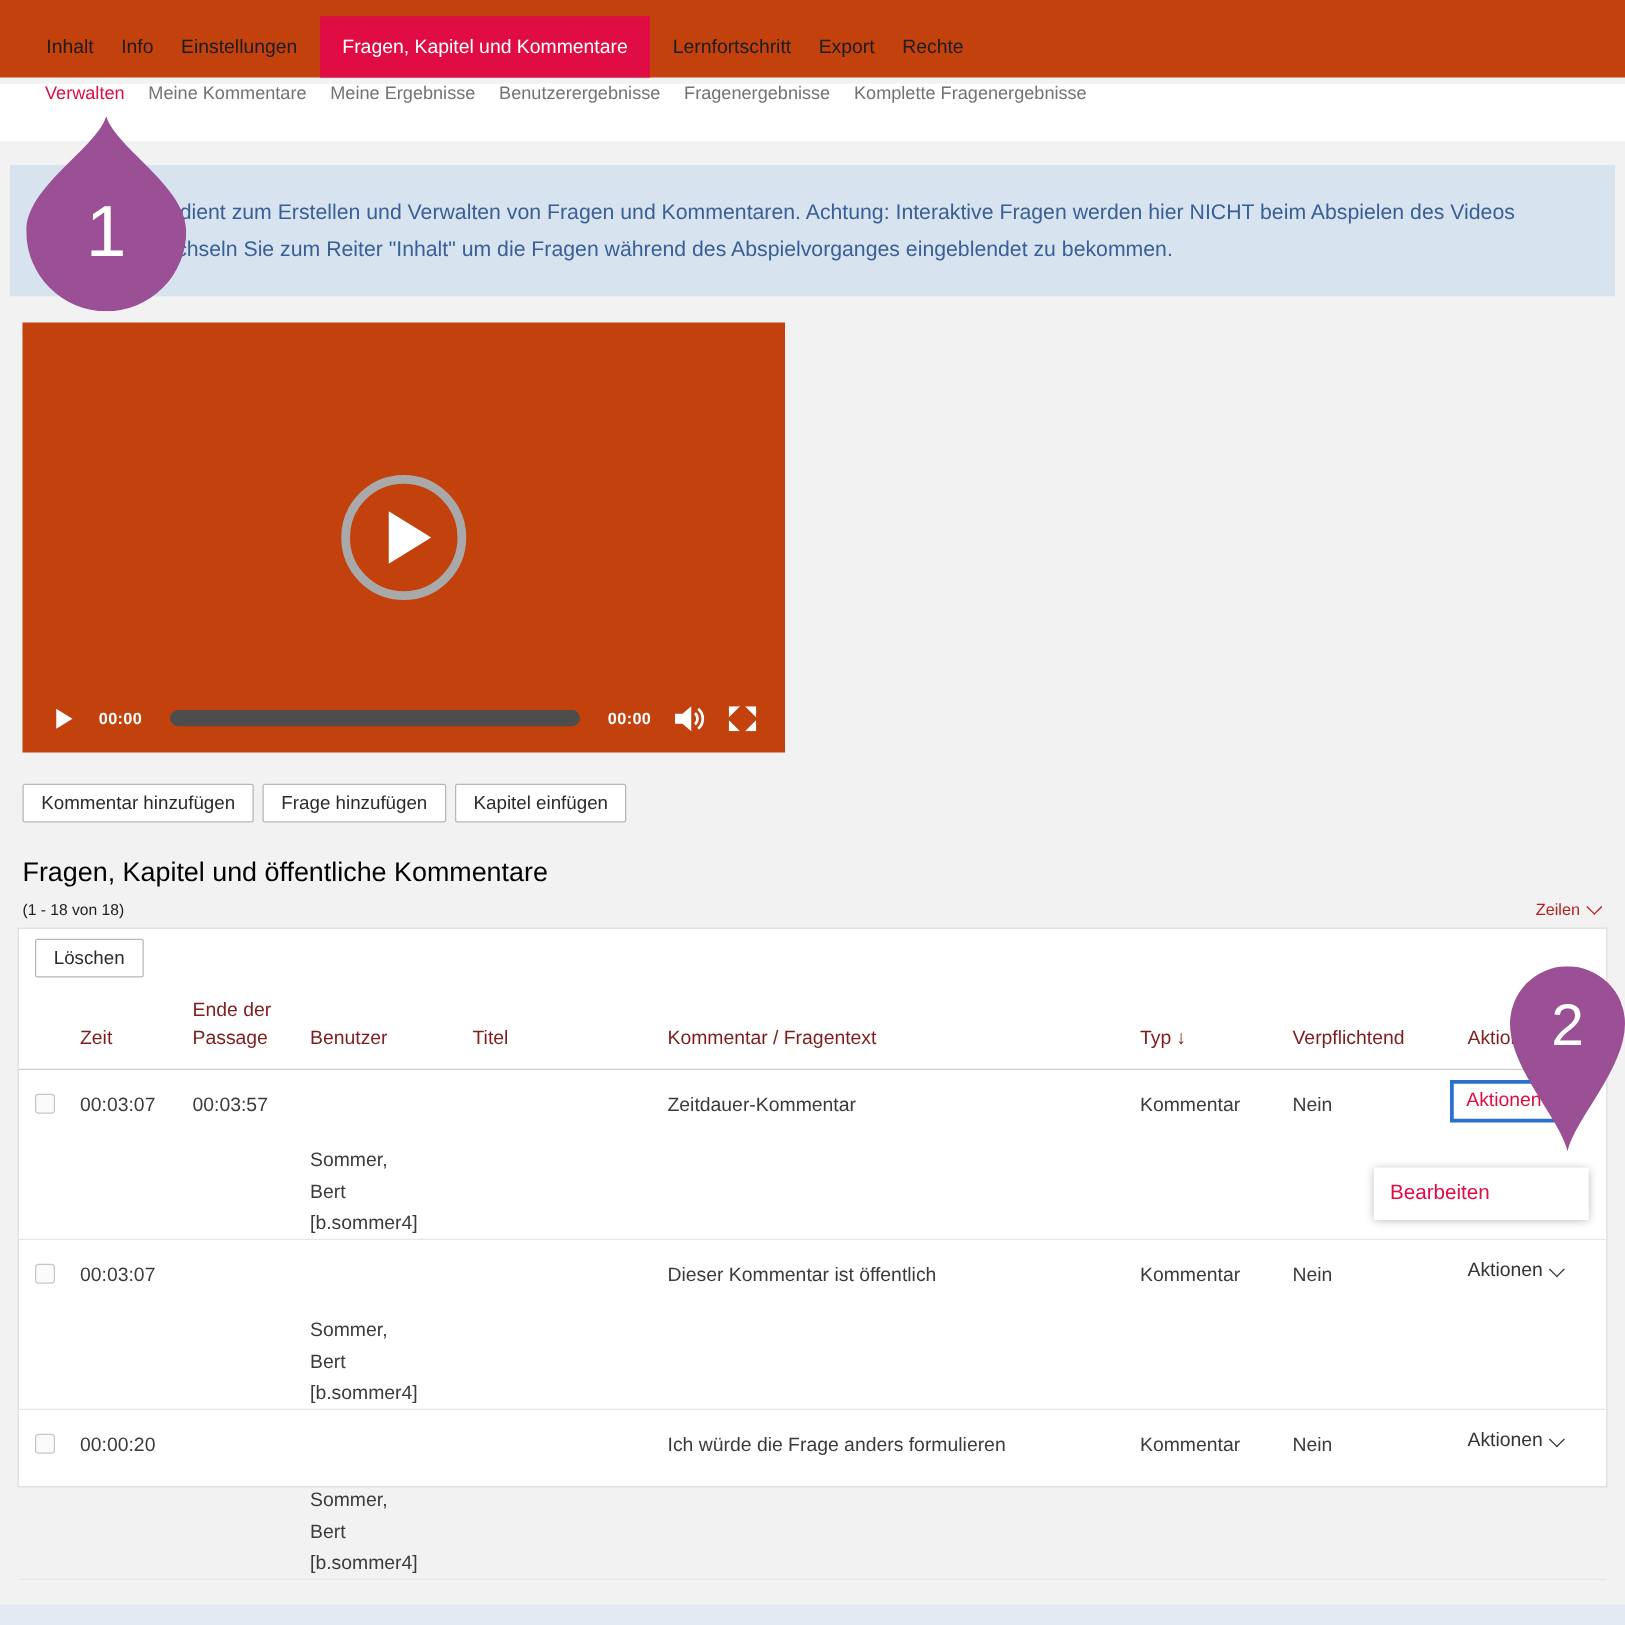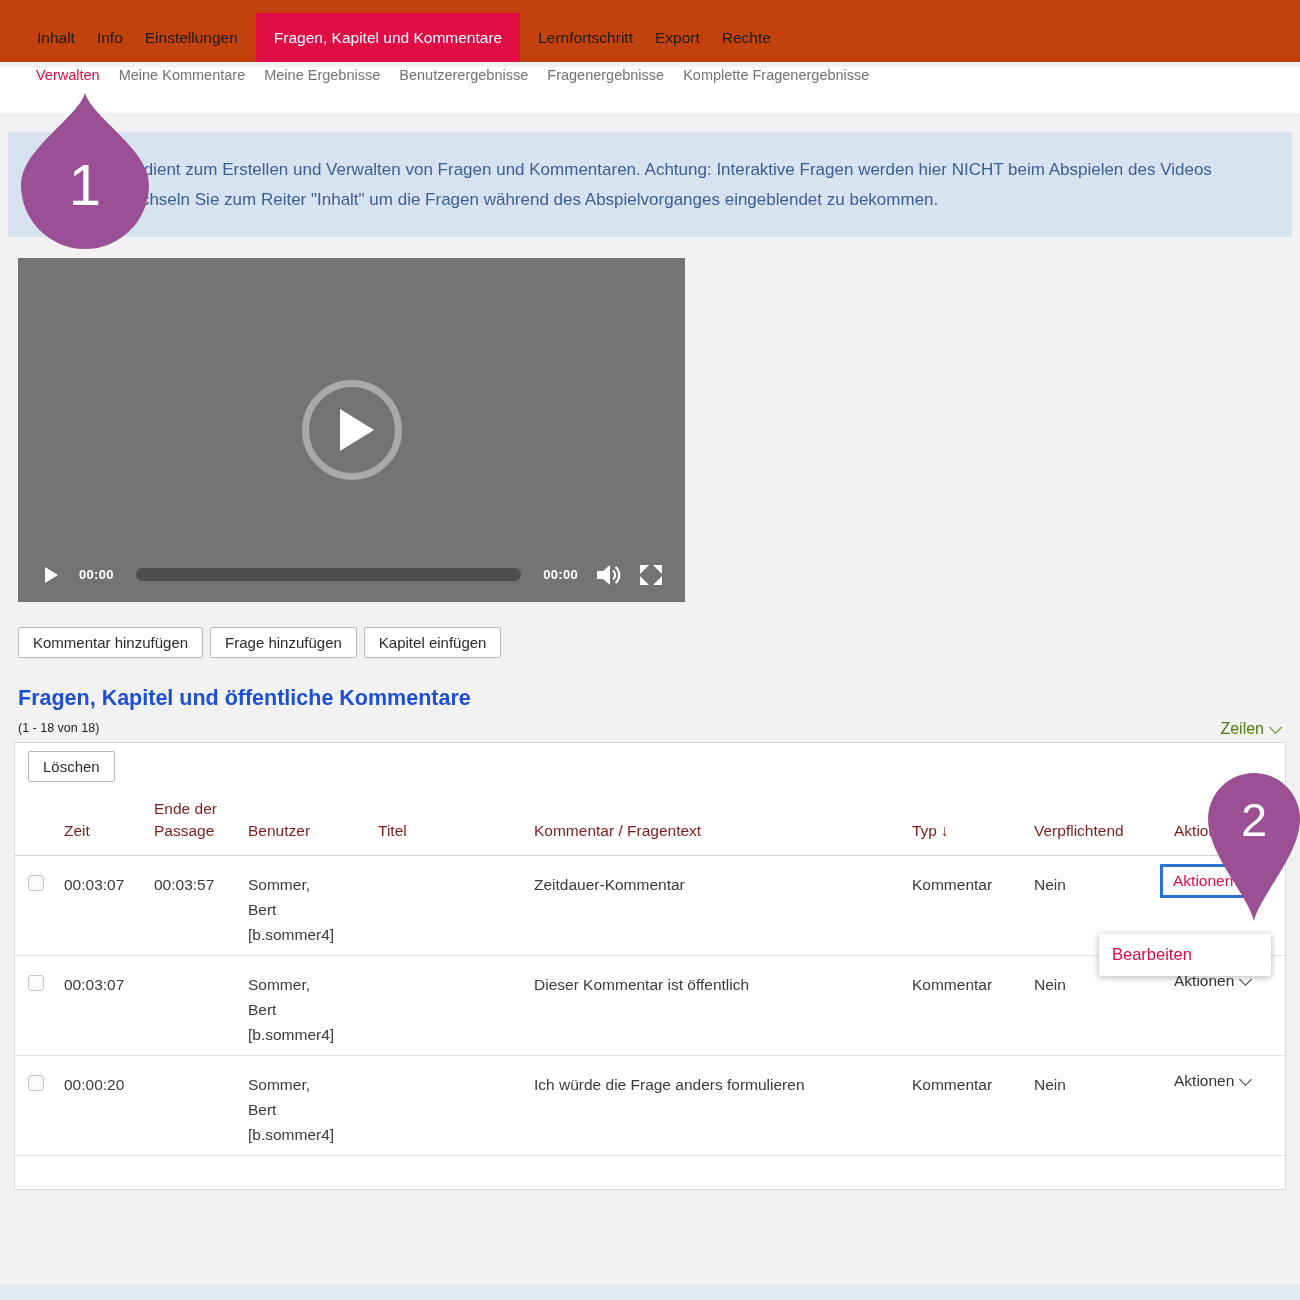--- a/index.html
+++ b/index.html
@@ -25,21 +25,21 @@
   }
   .subtab{font-size:14.5px;color:#737373;cursor:pointer;white-space:nowrap;}
   .subtab.active{color:#e00d44;}
   
   .infobox{
     position:absolute;left:8px;top:132px;width:1284px;height:105px;box-sizing:border-box;
     background:#d8e3f0;color:#3a5f94;font-size:17px;line-height:30px;
     padding:23px 42px 0 28px;
   }
   
-  .video{position:absolute;left:18px;top:258px;width:667px;height:344px;background:#737373;}
+  .video{position:absolute;left:18px;top:258px;width:610px;height:344px;background:#c2410c;}
   .bigplay{
     position:absolute;left:50%;top:50%;width:100px;height:100px;margin:-50px 0 0 -50px;
     border:7px solid #a9a9a9;border-radius:50%;box-sizing:border-box;
     display:flex;align-items:center;justify-content:center;cursor:pointer;
   }
   .bigplay-tri{
     width:0;height:0;border-top:21px solid transparent;border-bottom:21px solid transparent;
     border-left:34px solid #fff;margin-left:10px;
   }
   .controls{
@@ -55,43 +55,43 @@
     flex:1;height:13px;background:#4d4d4d;border-radius:7px;margin:0 22px;cursor:pointer;
   }
   .ctrl-icon{margin-left:19px;cursor:pointer;display:flex;align-items:center;}
   
   .btnrow{position:absolute;left:18px;top:627px;display:flex;gap:7px;}
   .btn{
     background:#fff;border:1px solid #b7b7b7;border-radius:2px;color:#2b2b2b;
     font-size:15px;font-family:inherit;padding:6px 14px;cursor:pointer;white-space:nowrap;
   }
   
-  .section-title{position:absolute;left:18px;top:686px;margin:0;font-size:21.5px;font-weight:700;color:#1d4ed8;}
+  .section-title{position:absolute;left:18px;top:686px;margin:0;font-size:21.5px;font-weight:400;color:#000000;}
   .pagination{position:absolute;left:18px;top:721px;font-size:12.5px;color:#222;}
-  .zeilen{position:absolute;right:20px;top:720px;font-size:16px;color:#4d7c0f;cursor:pointer;display:flex;align-items:center;}
+  .zeilen{position:absolute;right:20px;top:720px;font-size:13px;color:#b91c1c;cursor:pointer;display:flex;align-items:center;}
   .chev{
     display:inline-block;width:8px;height:8px;border-right:1.6px solid currentColor;
     border-bottom:1.6px solid currentColor;transform:rotate(45deg);margin-left:7px;margin-top:-4px;
   }
   .tablebox{
     position:absolute;left:14px;top:742px;width:1272px;height:448px;box-sizing:border-box;
     background:#fff;border:1px solid #d9d9d9;
   }
   .delete-btn{position:absolute;left:13px;top:8px;}
   .tgrid{
     display:grid;grid-template-columns:36px 90px 94px 130px 156px 378px 122px 140px 1fr;
     padding-left:13px;box-sizing:border-box;
   }
   .thead{margin-top:55px;align-items:end;padding-bottom:13px;border-bottom:1px solid #cfcfcf;}
   .th{font-size:15.5px;color:#7f1d1d;line-height:22px;cursor:pointer;}
   .th.narrow{max-width:64px;}
   .sort-arrow{font-weight:700;margin-left:4px;}
   .trow{min-height:100px;padding-top:16px;border-bottom:1px solid #e6e6e6;align-items:start;box-sizing:border-box;}
   .td{font-size:15.5px;color:#3b3b3b;line-height:25px;padding-right:14px;}
-  .td.user{max-width:88px;}
+  .td.user{max-width:88px;margin-top:44px;}
   .cb{
     appearance:none;-webkit-appearance:none;width:16px;height:16px;margin:3px 0 0 0;
     border:1px solid #c6c6c6;border-radius:3px;background:#fbfbfb;cursor:pointer;
   }
   .akt{color:#333;cursor:pointer;white-space:nowrap;display:inline-flex;align-items:center;font-size:15.5px;}
   .akt .chev{margin-top:-3px;}
   .akt-cell{position:relative;}
   .akt-active{
     display:inline-flex;align-items:center;border:3px solid #2a70cf;background:#fff;
     color:#e00d44;padding:5px 10px;margin:-8px 0 0 -14px;white-space:nowrap;

